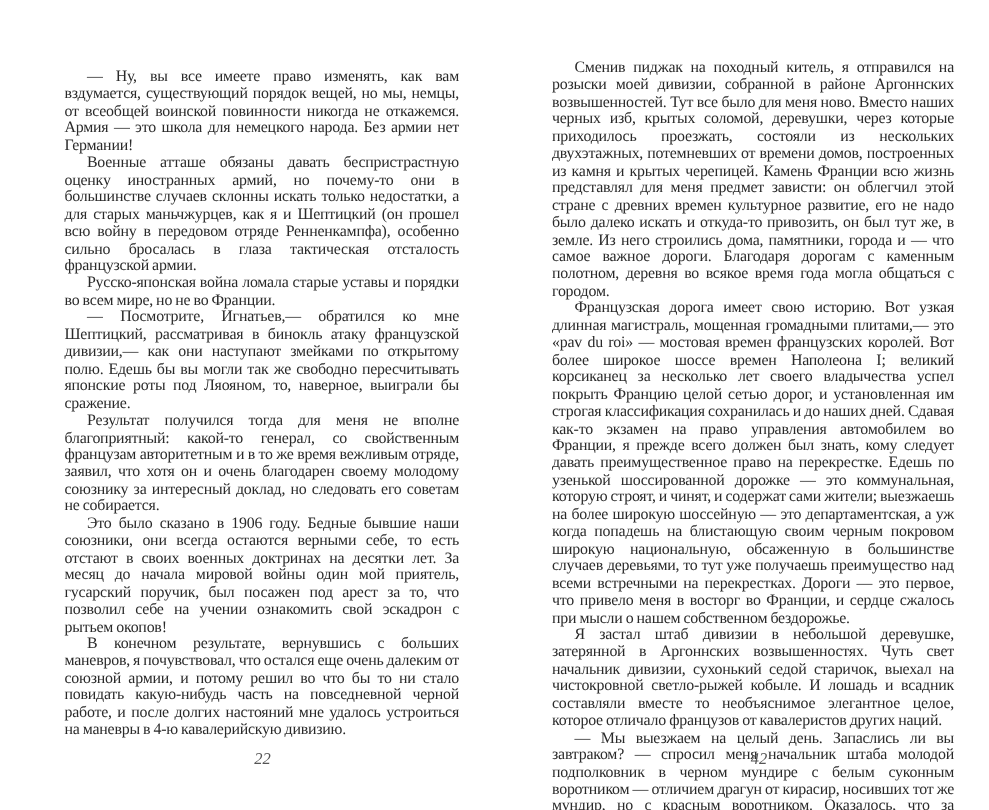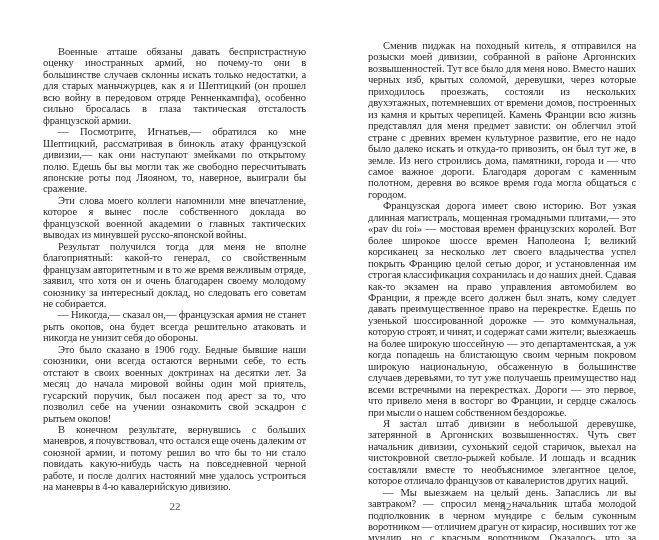--- a/index.html
+++ b/index.html
@@ -20,38 +20,38 @@
     line-height: 11.45px;
     text-align: justify;
     letter-spacing: -0.15px;
     word-spacing: -0.4px;
   }
   .page.left .textblock { left: 43px; top: 46px; width: 263px; }
   .page.right .textblock { left: 22px; top: 40px; width: 268px; }
   .para { margin: 0; text-indent: 15px; hyphens: manual; }
   .folio {
     position: absolute; top: 500px;
-    font-size: 11px; color: #555;
+    font-size: 11px; font-style: italic; color: #555;
     width: 40px; text-align: center;
   }
   .page.left .folio { left: 155px; }
   .page.right .folio { left: 140px; }
 </style>
 </head>
 <body>
 
 <div class="spread">
 
   <div class="page left">
     <div class="textblock">
+      <p class="para">— Ну, вы все имеете право изменять, как вам вздумается, существующий порядок вещей, но мы, немцы, от всеобщей воинской повинности никогда не откажемся. Армия — это школа для немецкого народа. Без армии нет Германии!</p>
       <p class="para">Военные атташе обязаны давать беспристрастную оценку иностранных армий, но почему-то они в большинстве случаев склонны искать только недостатки, а для старых маньчжурцев, как я и Шептицкий (он прошел всю войну в передовом отряде Ренненкампфа), особенно сильно бросалась в глаза тактическая отсталость французской армии.</p>
+      <p class="para">Русско-японская война ломала старые уставы и порядки во всем мире, но не во Франции.</p>
       <p class="para">— Посмотрите, Игнатьев,— обратился ко мне Шептицкий, рассматривая в бинокль атаку французской дивизии,— как они наступают змейками по открытому полю. Едешь бы вы могли так же свободно пересчитывать японские роты под Ляояном, то, наверное, выиграли бы сражение.</p>
-      <p class="para">Эти слова моего коллеги напомнили мне впечатление, которое я вынес после собственного доклада во французской военной академии о главных тактических выводах из минувшей русско-японской войны.</p>
       <p class="para">Результат получился тогда для меня не вполне благоприятный: какой-то генерал, со свойственным французам авторитетным и в то же время вежливым отряде, заявил, что хотя он и очень благодарен своему молодому союзнику за интересный доклад, но следовать его советам не собирается.</p>
-      <p class="para">— Никогда,— сказал он,— французская армия не станет рыть окопов, она будет всегда решительно атаковать и никогда не унизит себя до обороны.</p>
       <p class="para">Это было сказано в 1906 году. Бедные бывшие наши союзники, они всегда остаются верными себе, то есть отстают в своих военных доктринах на десятки лет. За месяц до начала мировой войны один мой приятель, гусарский поручик, был посажен под арест за то, что позволил себе на учении ознакомить свой эскадрон с рытьем окопов!</p>
       <p class="para">В конечном результате, вернувшись с больших маневров, я почувствовал, что остался еще очень далеким от союзной армии, и потому решил во что бы то ни стало повидать какую-нибудь часть на повседневной черной работе, и после долгих настояний мне удалось устроиться на маневры в 4-ю кавалерийскую дивизию.</p>
 
     </div>
     <div class="folio">22</div>
   </div>
 
   <div class="page right">
     <div class="textblock">
       <p class="para">Сменив пиджак на походный китель, я отправился на розыски моей дивизии, собранной в районе Аргоннских возвышенностей. Тут все было для меня ново. Вместо наших черных изб, крытых соломой, деревушки, через которые приходилось проезжать, состояли из нескольких двухэтажных, потемневших от времени домов, построенных из камня и крытых черепицей. Камень Франции всю жизнь представлял для меня предмет зависти: он облегчил этой стране с древних времен культурное развитие, его не надо было далеко искать и откуда-то привозить, он был тут же, в земле. Из него строились дома, памятники, города и — что самое важное дороги. Благодаря дорогам с каменным полотном, деревня во всякое время года могла общаться с городом.</p>

